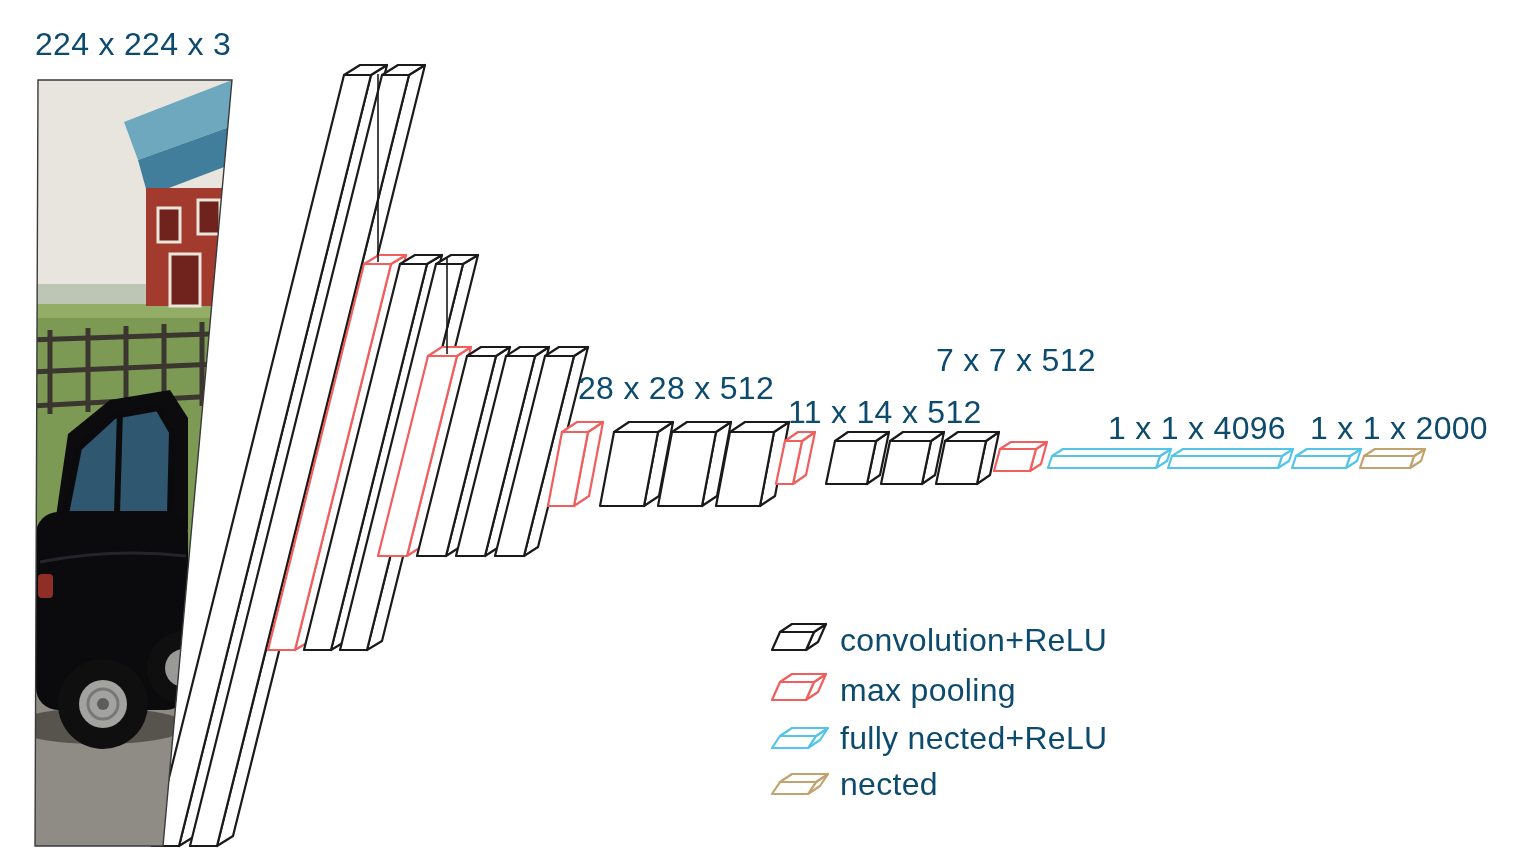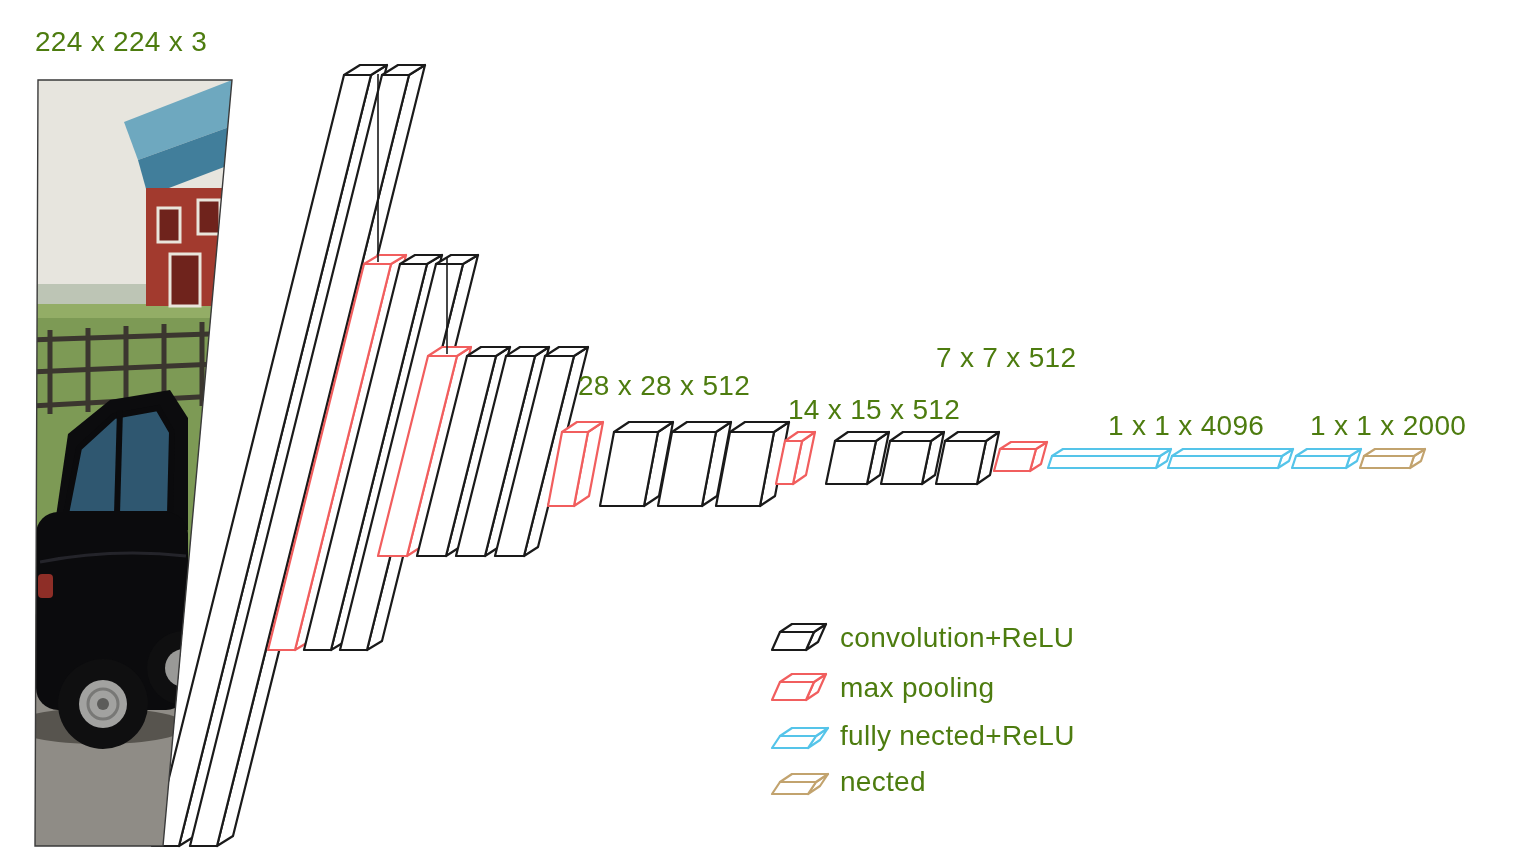--- a/index.html
+++ b/index.html
@@ -11,23 +11,23 @@
   .stage {
     position: relative;
     width: 1520px; height: 866px;
     font-family: "Liberation Sans", sans-serif;
   }
   svg.net {
     position: absolute; left: 0; top: 0;
   }
   .lbl {
     position: absolute;
-    font-size: 28px;
+    font-size: 32px;
     line-height: 1.15;
-    color: #4d7c0f;
+    color: #0c4a6e;
     letter-spacing: .3px;
     white-space: nowrap;
   }
 </style>
 </head>
 <body>
 
 <div class="stage">
 
   <svg class="net" width="1520" height="866" viewBox="0 0 1520 866">
@@ -173,21 +173,21 @@
         <g>
           <polygon points="808,794 816,782 828,774 820,786" fill="#ffffff" stroke="#c2a36e" stroke-width="2.2" stroke-linejoin="round"></polygon>
           <polygon points="780,782 816,782 828,774 792,774" fill="#ffffff" stroke="#c2a36e" stroke-width="2.2" stroke-linejoin="round"></polygon>
           <polygon points="772,794 808,794 816,782 780,782" fill="#ffffff" stroke="#c2a36e" stroke-width="2.2" stroke-linejoin="round"></polygon>
         </g>
       </g>
   </svg>
 
   <div class="lbl" style="left:35px;  top:26px">224 x 224 x 3</div>
   <div class="lbl" style="left:578px; top:370px">28 x 28 x 512</div>
-  <div class="lbl" style="left:788px; top:394px">14 x 15 x 512</div>
+  <div class="lbl" style="left:788px; top:394px">11 x 14 x 512</div>
   <div class="lbl" style="left:936px; top:342px">7 x 7 x 512</div>
   <div class="lbl" style="left:1108px;top:410px">1 x 1 x 4096</div>
   <div class="lbl" style="left:1310px;top:410px">1 x 1 x 2000</div>
 
   <div class="lbl" style="left:840px; top:622px">convolution+ReLU</div>
   <div class="lbl" style="left:840px; top:672px">max pooling</div>
   <div class="lbl" style="left:840px; top:720px">fully nected+ReLU</div>
   <div class="lbl" style="left:840px; top:766px">nected</div>
 
 </div>

